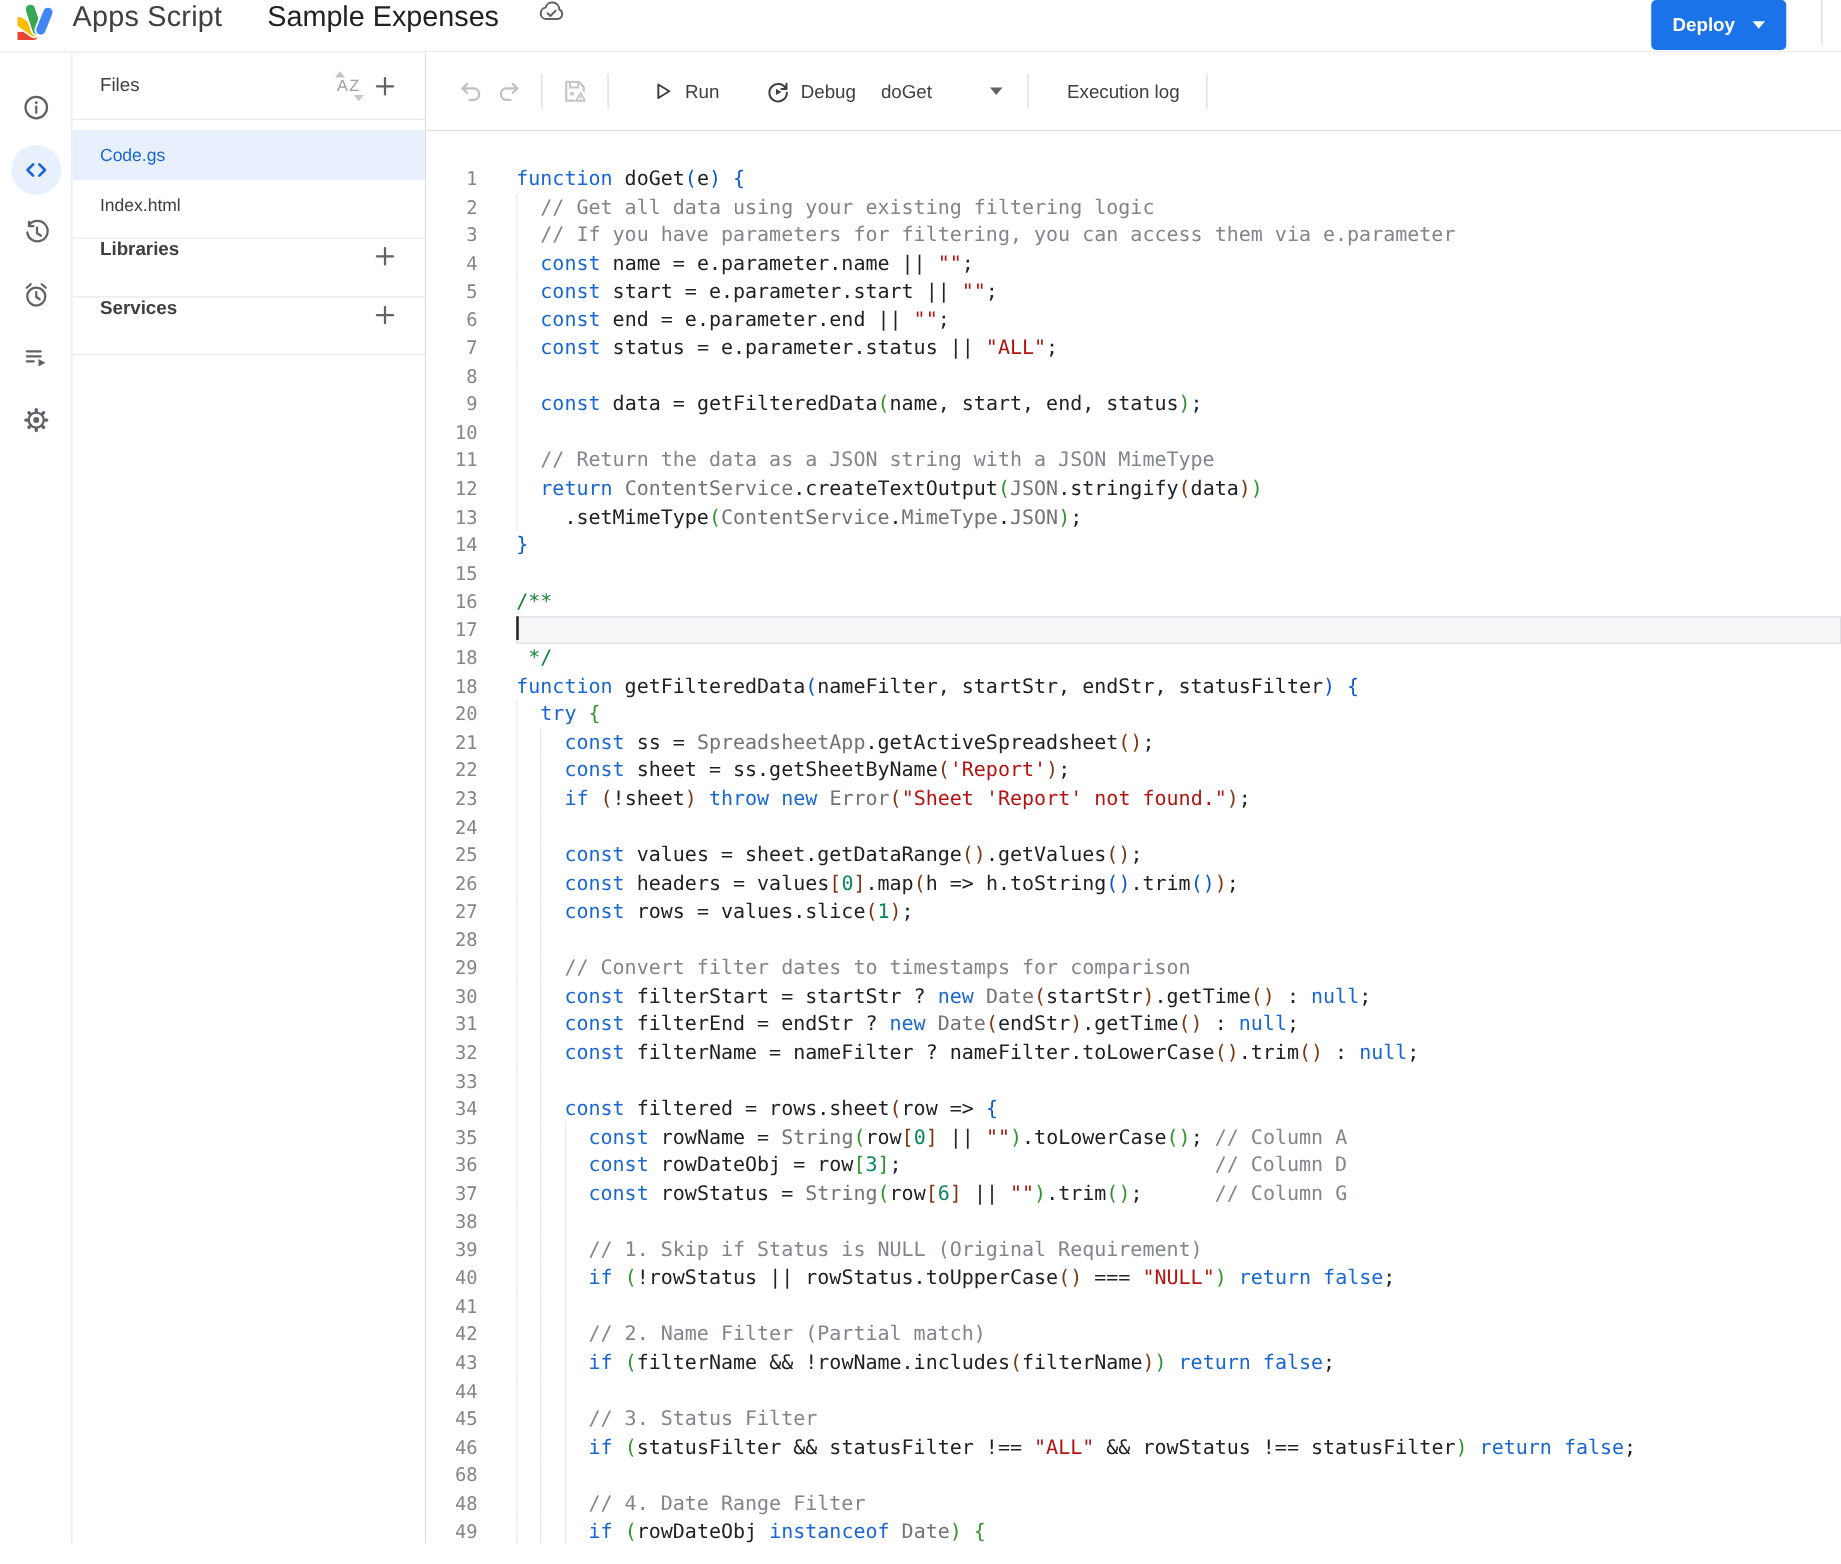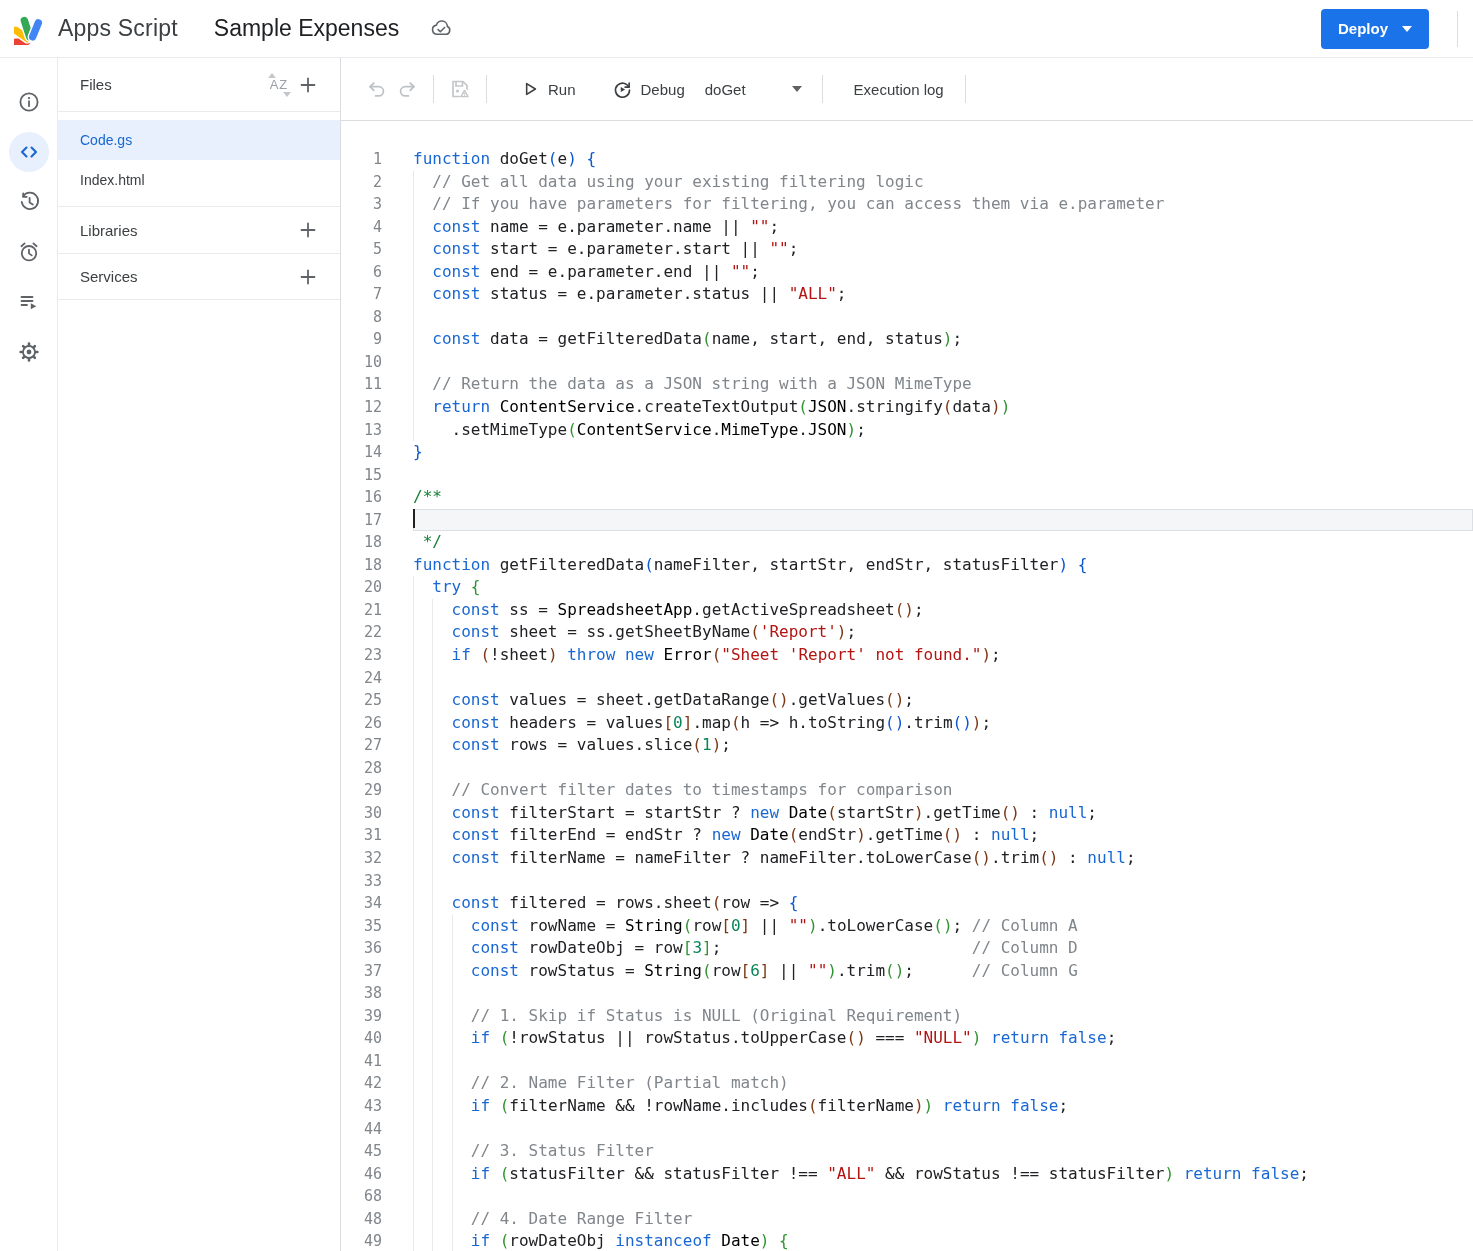--- a/index.html
+++ b/index.html
@@ -1,21 +1,21 @@
 <!DOCTYPE html>
 <html><head>
 <meta charset="utf-8">
 <style>
   * { margin:0; padding:0; box-sizing:border-box; }
   html,body { background:#fff; }
   .stage { position:relative; width:1473px; height:1251px; background:#fff; overflow:hidden;
            font-family:"Liberation Sans", sans-serif; color:#202124; }
 
   
-  .header { height:58px; display:flex; align-items:center; border-bottom:1px solid #e8eaed; background:#fff; }
+  .header { height:42px; display:flex; border-bottom:1px solid #e8eaed; background:#fff; }
   .logo { margin-left:14px; width:34px; height:32px; flex:0 0 auto; }
   .app-name { margin-left:10px; font-size:23px; color:#3c4043; letter-spacing:.2px; }
   .project-name { margin-left:36px; font-size:23px; color:#202124; }
   .cloud { margin-left:30px; width:24px; height:20px; }
   .header-spacer { flex:1; }
   .deploy-btn { height:40px; margin-right:28px; padding:0 17px; border:none; border-radius:4px;
                 background:#1a73e8; color:#fff; font-family:inherit; font-size:15px; font-weight:700;
                 display:flex; align-items:center; cursor:pointer; }
   .deploy-caret { width:0; height:0; margin-left:14px; border-left:5px solid transparent;
                   border-right:5px solid transparent; border-top:6px solid #fff; }
@@ -37,21 +37,21 @@
   .sort-icon { position:relative; width:30px; height:20px; color:#9aa0a6; font-size:13px; letter-spacing:1px;
                display:flex; align-items:center; justify-content:center; cursor:pointer; }
   .sort-icon .tri-up { position:absolute; top:-2px; left:4px; width:0; height:0;
       border-left:4px solid transparent; border-right:4px solid transparent; border-bottom:5px solid #c4c7ca; }
   .sort-icon .tri-dn { position:absolute; bottom:-2px; right:3px; width:0; height:0;
       border-left:4px solid transparent; border-right:4px solid transparent; border-top:5px solid #c4c7ca; }
   .icon-btn { width:28px; height:28px; display:flex; align-items:center; justify-content:center; cursor:pointer; background:none; border:none; }
   .file-list { padding-top:8px;text-align:right; }
   .file-row { height:40px; display:flex; align-items:center; padding-left:22px; font-size:14px; color:#3c4043; cursor:pointer; }
   .file-row.selected { background:#e8f0fe; color:#1967d2; }
-  .section-row { height:47px; display:flex; align-items:center; padding:0 18px 0 22px; border-top:1px solid #e8eaed; }
+  .section-row { height:47px; display:flex; padding:0 18px 0 22px; border-top:1px solid #e8eaed;font-weight:bold; }
   .section-row:last-child { border-bottom:1px solid #e8eaed; }
   .section-label { font-size:15px; color:#3c4043; flex:1; }
   .file-list { border-bottom:0; }
   .sections { margin-top:6px; }
 
   
   .editor-pane { flex:1; display:flex; flex-direction:column; min-width:0; }
   .toolbar { height:63px; display:flex; align-items:center; padding-left:21px; border-bottom:1px solid #dadce0; background:#fff; }
   .tb-icon-btn { background:none; border:none; width:30px; height:30px; display:flex; align-items:center; justify-content:center; cursor:pointer; }
   .tb-sep { width:1px; height:28px; background:#dadce0; margin:0 11px; }
@@ -68,21 +68,21 @@
                font-family:"DejaVu Sans Mono", monospace; font-size:16px; }
   .code-line { display:flex; height:22.55px; line-height:22.55px; }
   .ln { flex:0 0 41px; text-align:right; color:#80868b; font-size:15px; }
   .code { flex:1; margin-left:31px; position:relative; white-space:pre; }
   .code-line.active .code { background:#f4f6f7; box-shadow:inset 0 0 0 1px #dcdfe3; }
   .guide { position:absolute; top:0; bottom:0; border-left:1px solid #e7e9ec; }
   .cursor { display:inline-block; width:2px; height:19px; background:#202124; vertical-align:middle; margin-top:-3px; }
 
   .tk-k  { color:#1967d2; }
   .tk-w  { color:#202124; }
-  .tk-t  { color:#000000; }
+  .tk-t  { color:#737373; }
   .tk-s  { color:#b31412; }
   .tk-n  { color:#098658; }
   .tk-c  { color:#80868b; }
   .tk-d  { color:#188038; }
   .tk-b1 { color:#0b57d0; }
   .tk-b2 { color:#319331; }
   .tk-b3 { color:#7b3814; }
 </style>
 </head>
 <body>

